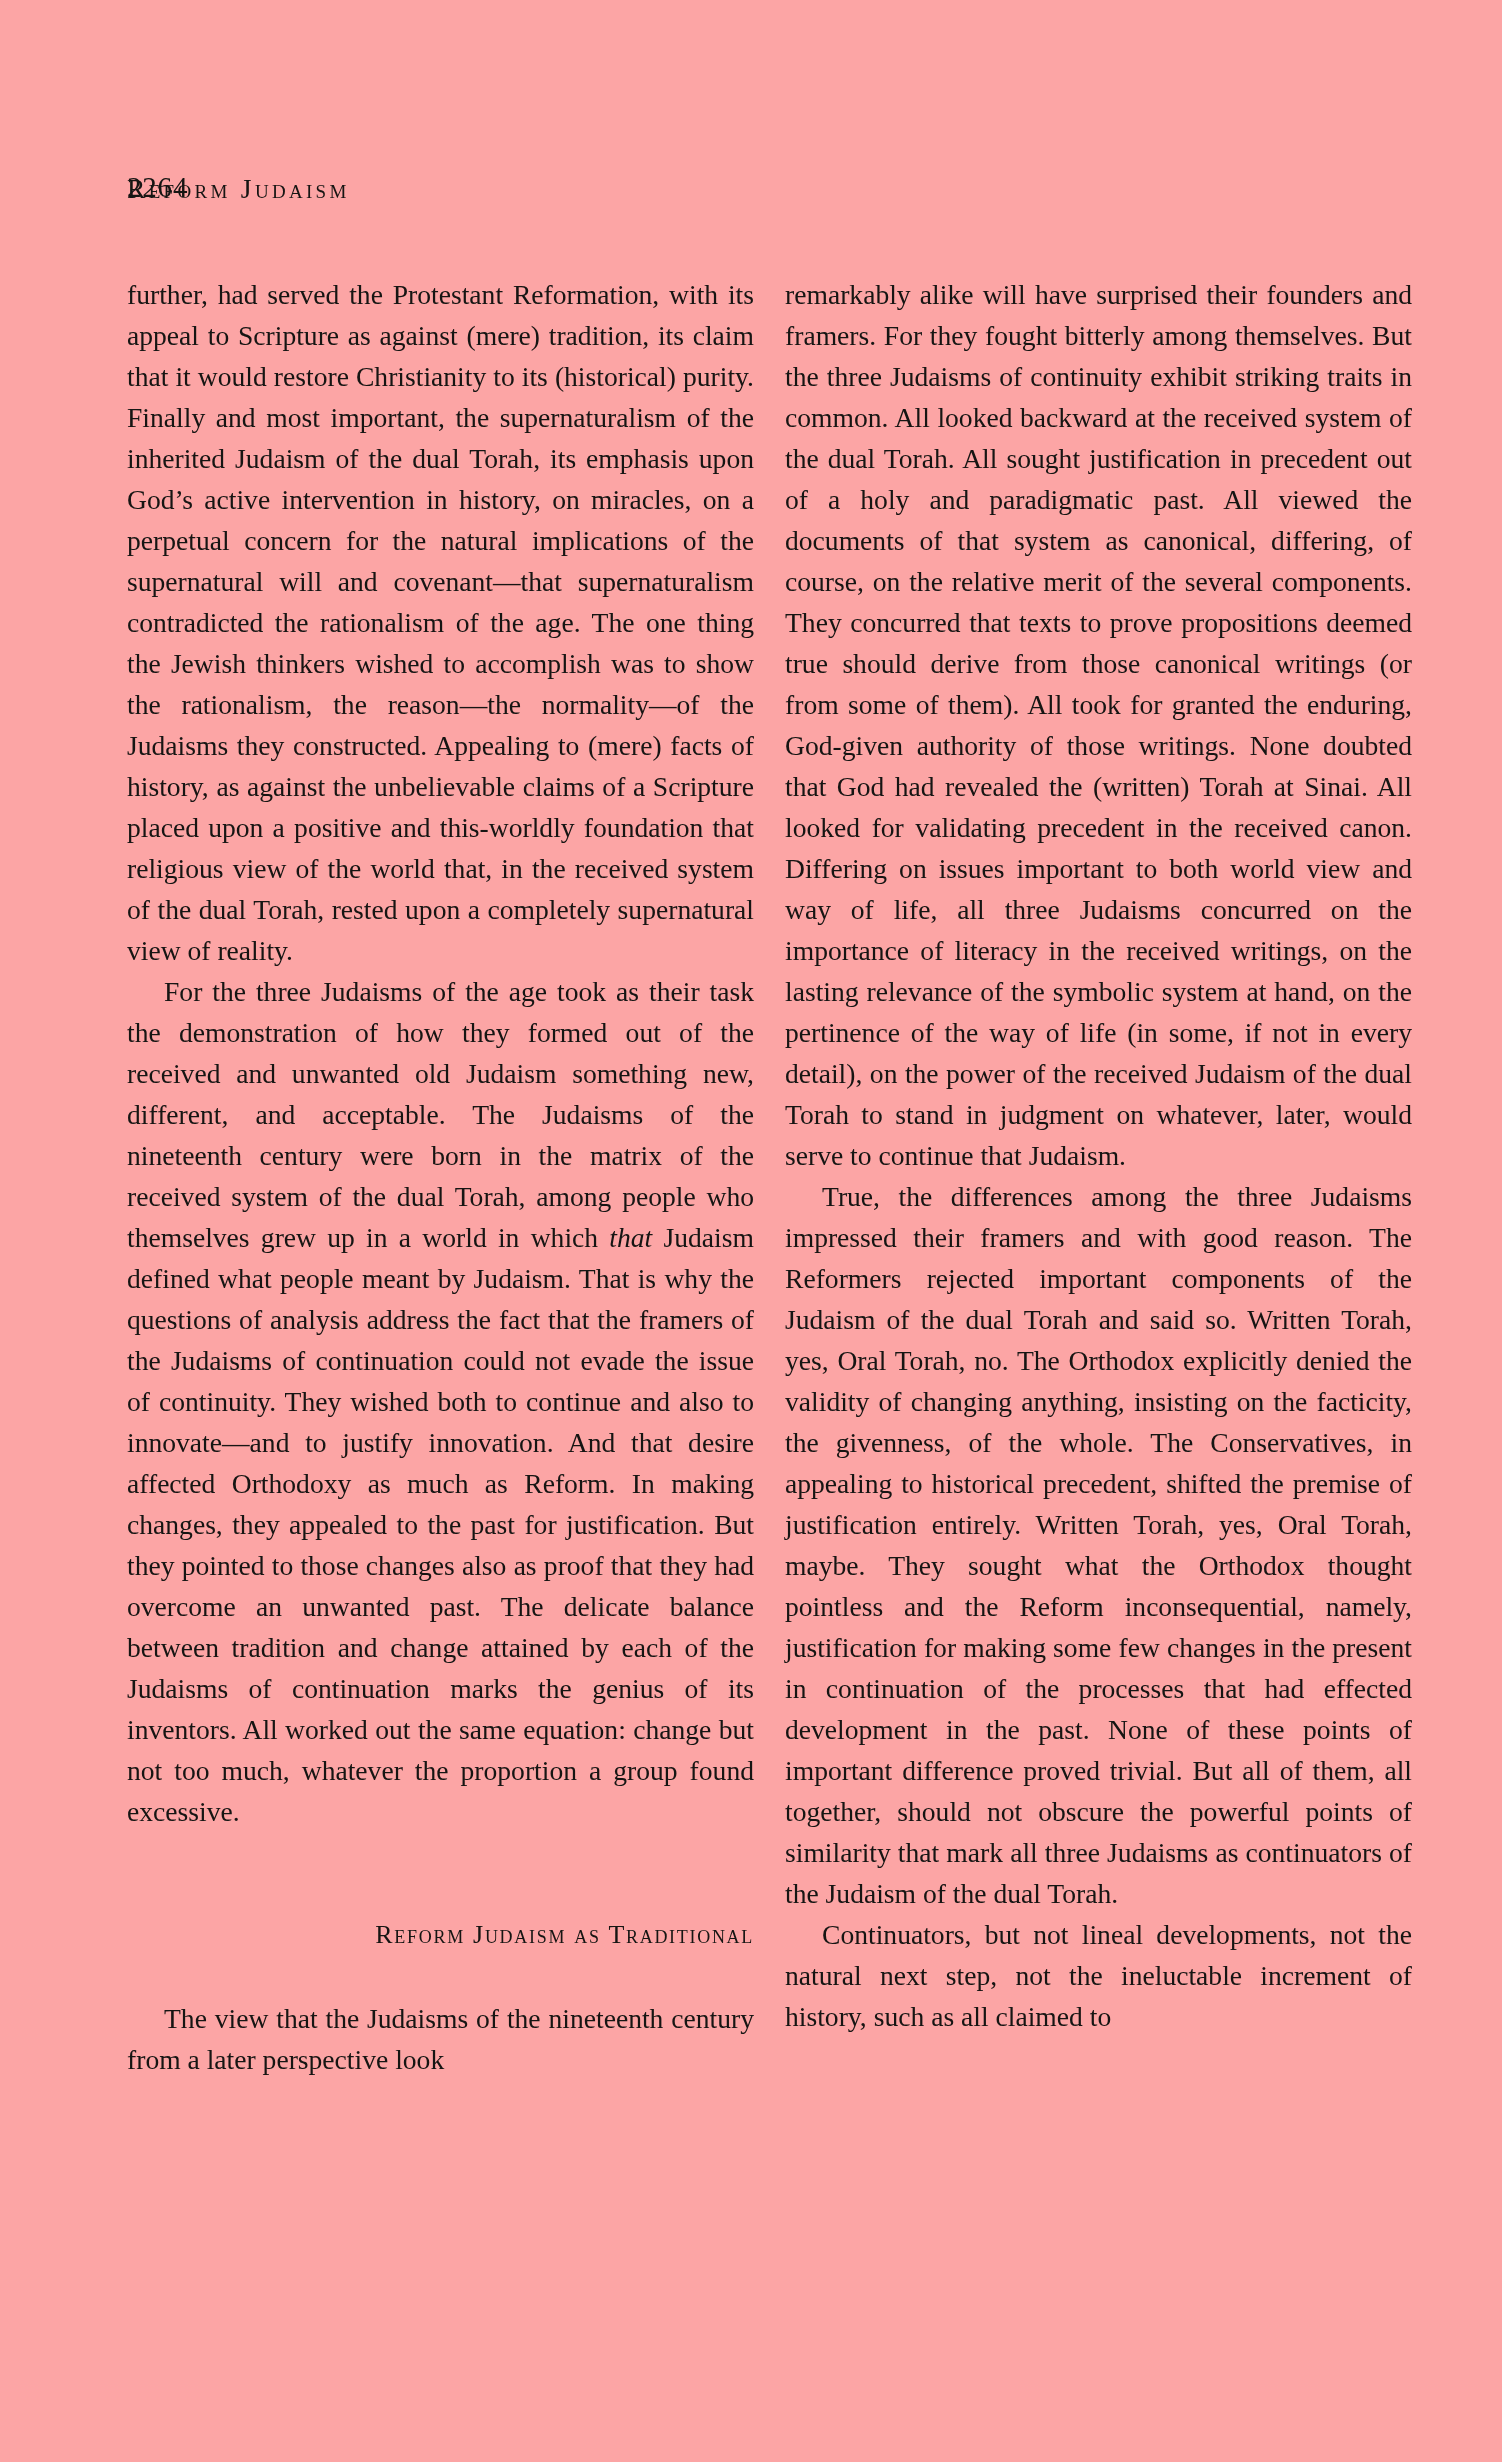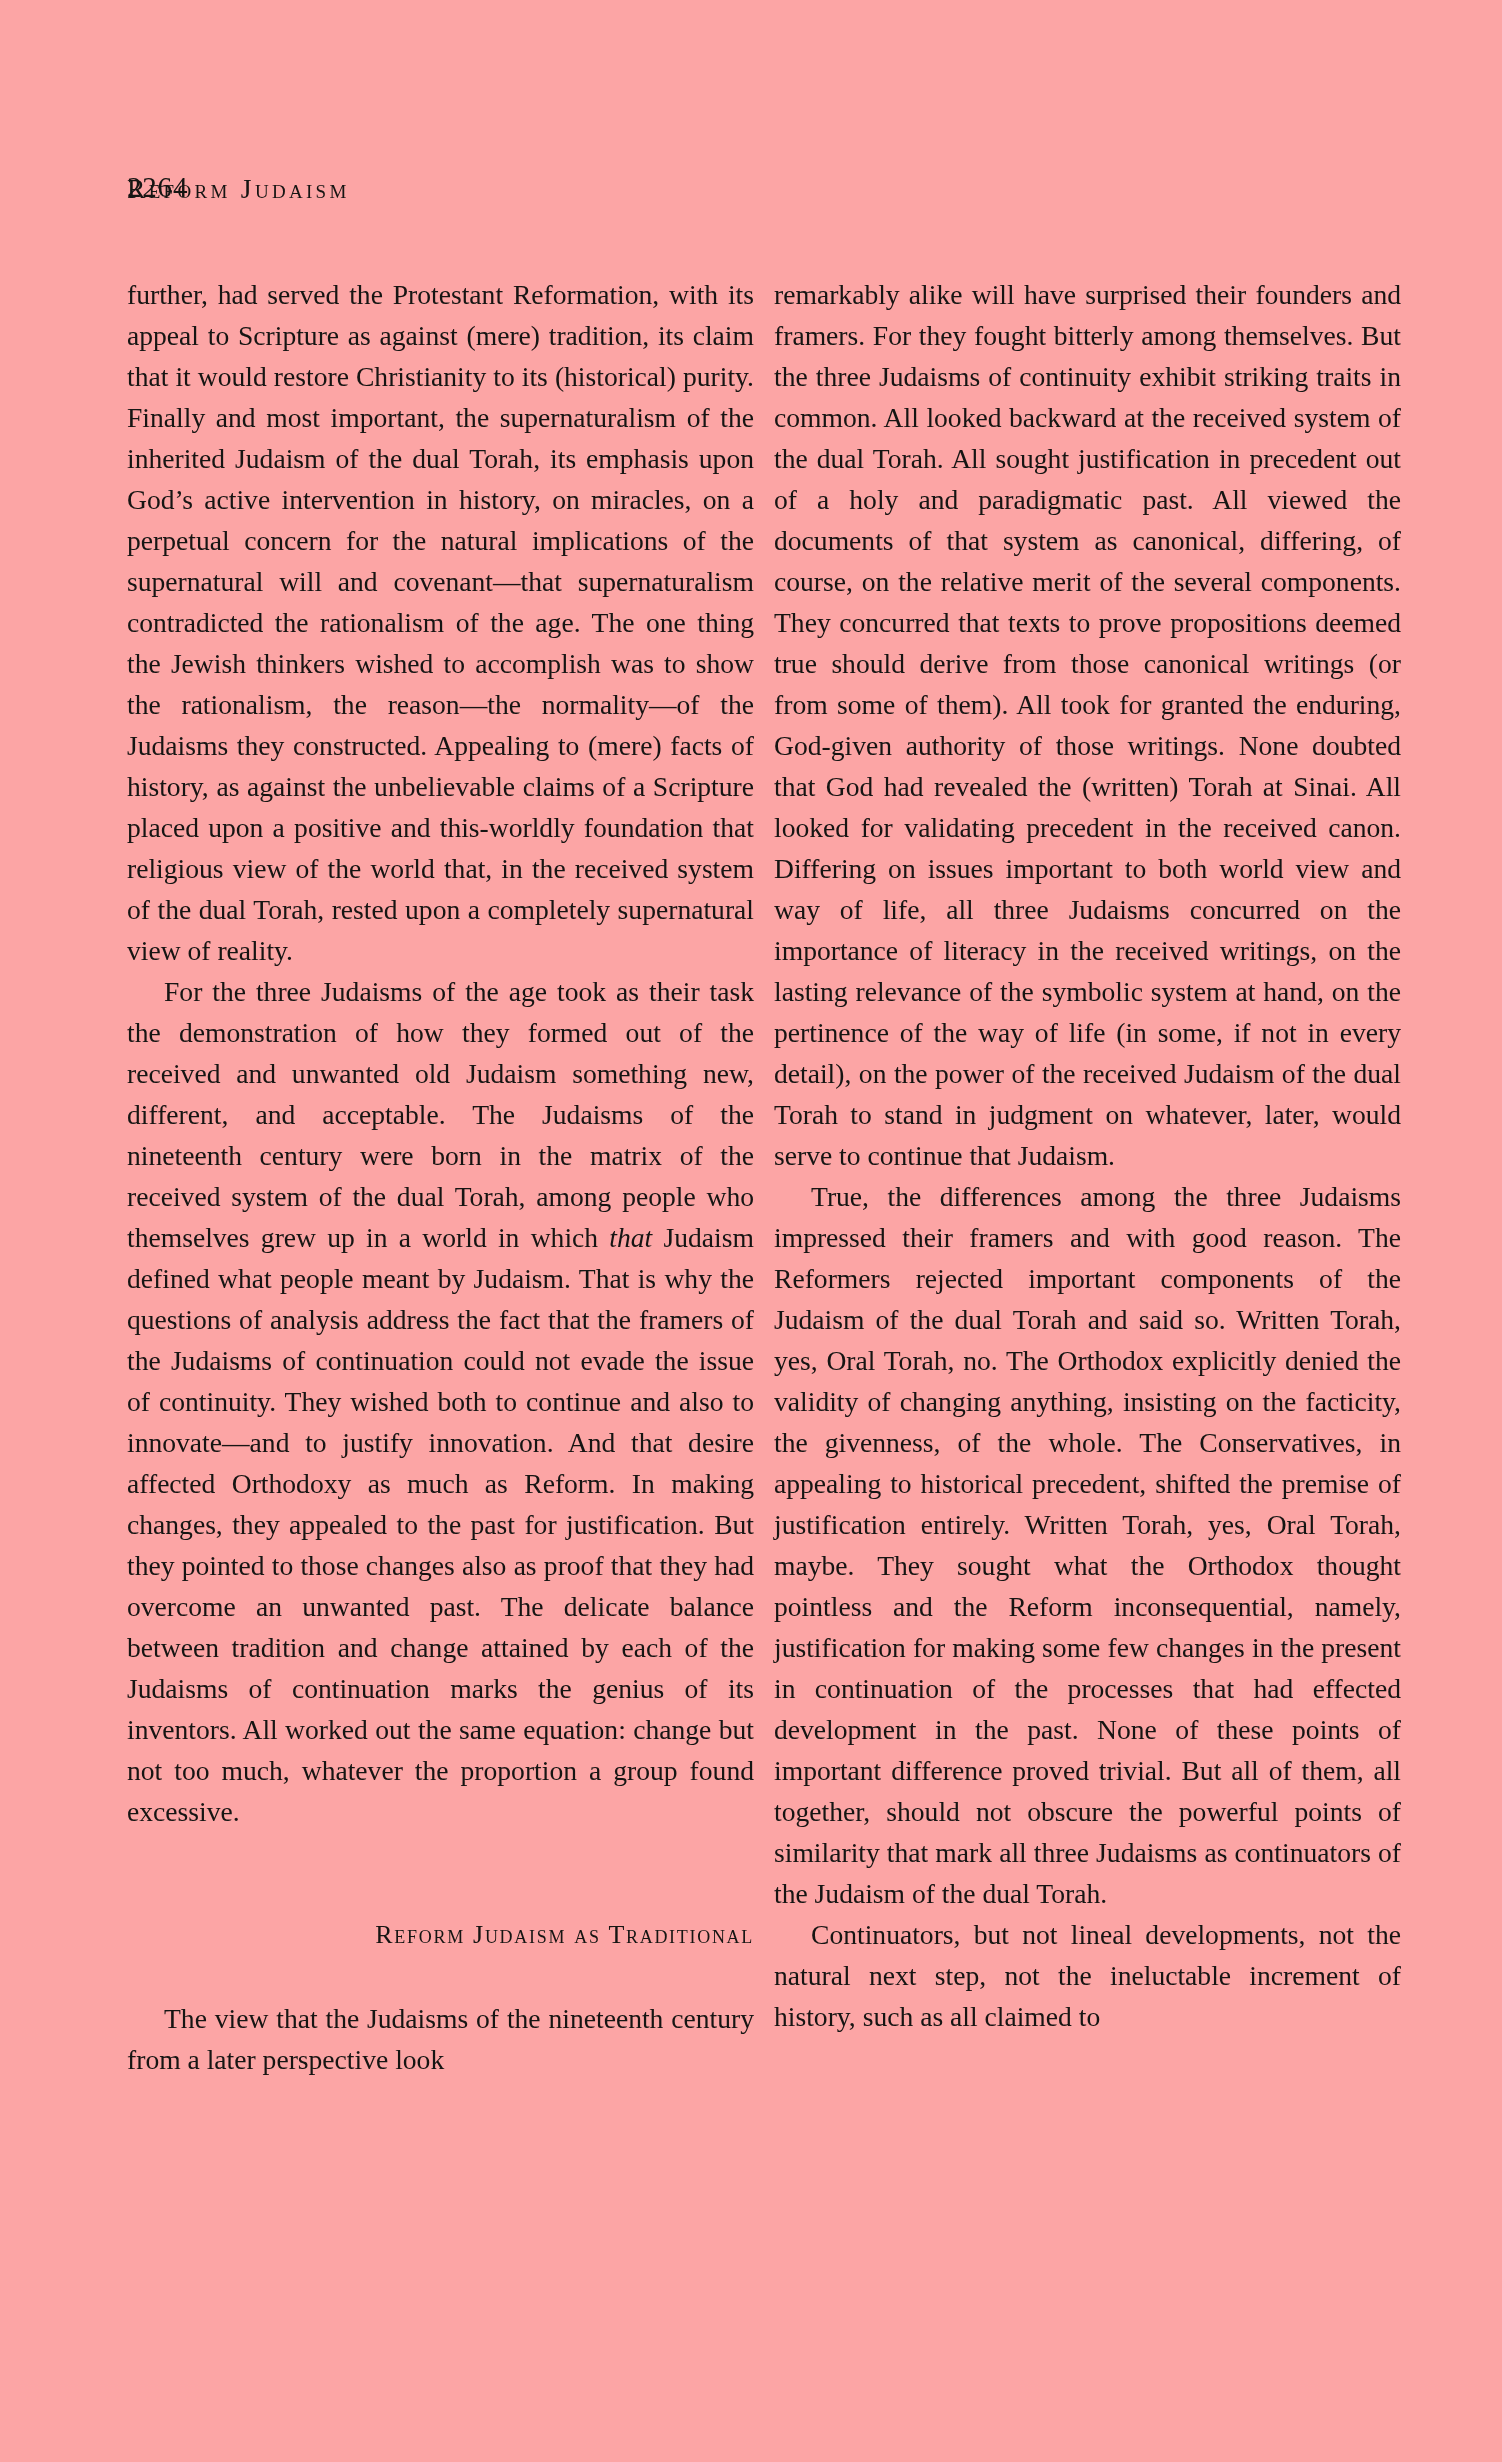--- a/index.html
+++ b/index.html
@@ -35,21 +35,21 @@
     position: absolute;
     left: 0;
     right: 43px;
     top: 1.7px;
     font-variant: small-caps;
     font-size: 27.6px;
     letter-spacing: 3.3px;
   }
   .columns {
     display: flex;
-    gap: 20px;
+    gap: 31px;
   }
   .column {
     width: 627px;
     font-size: 27.6px;
     line-height: 41px;
     text-align: justify;
     hyphens: auto;
     -webkit-hyphens: auto;
   }
   .column p {

